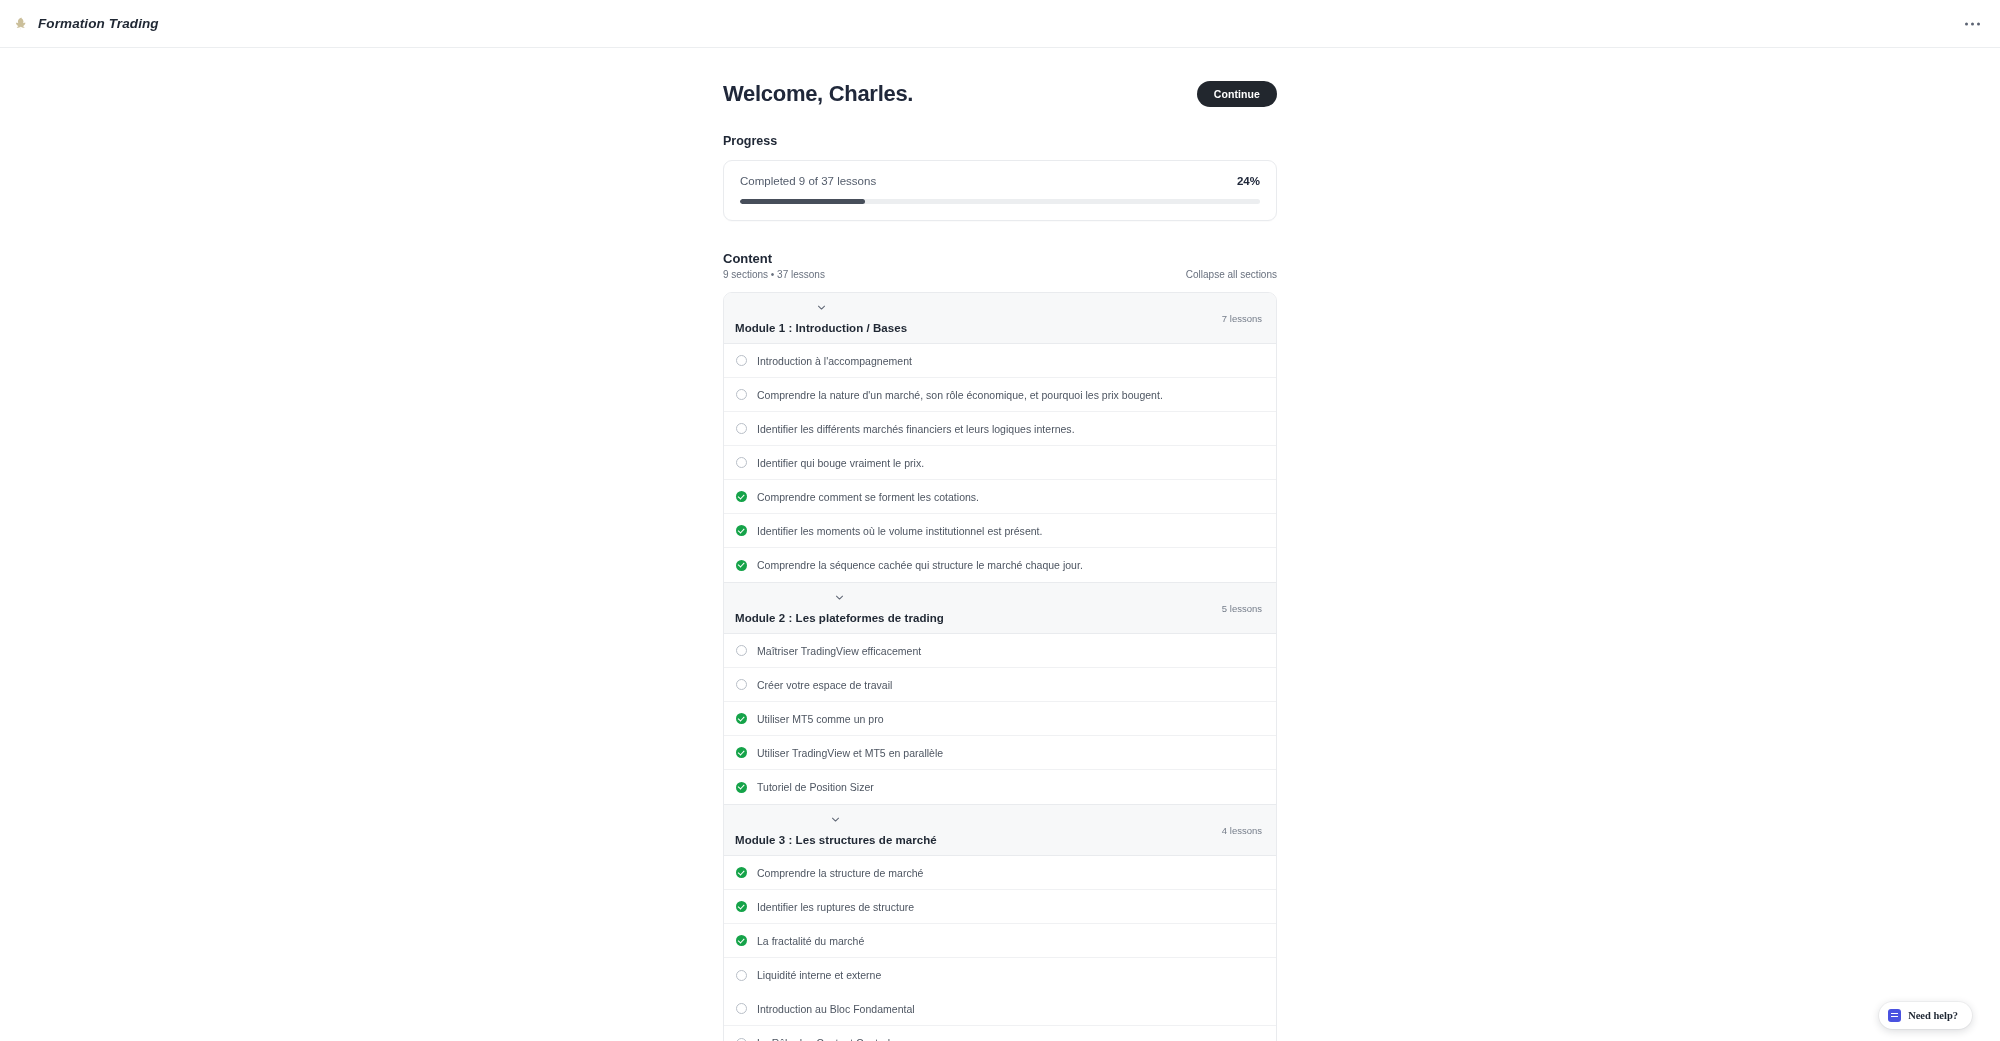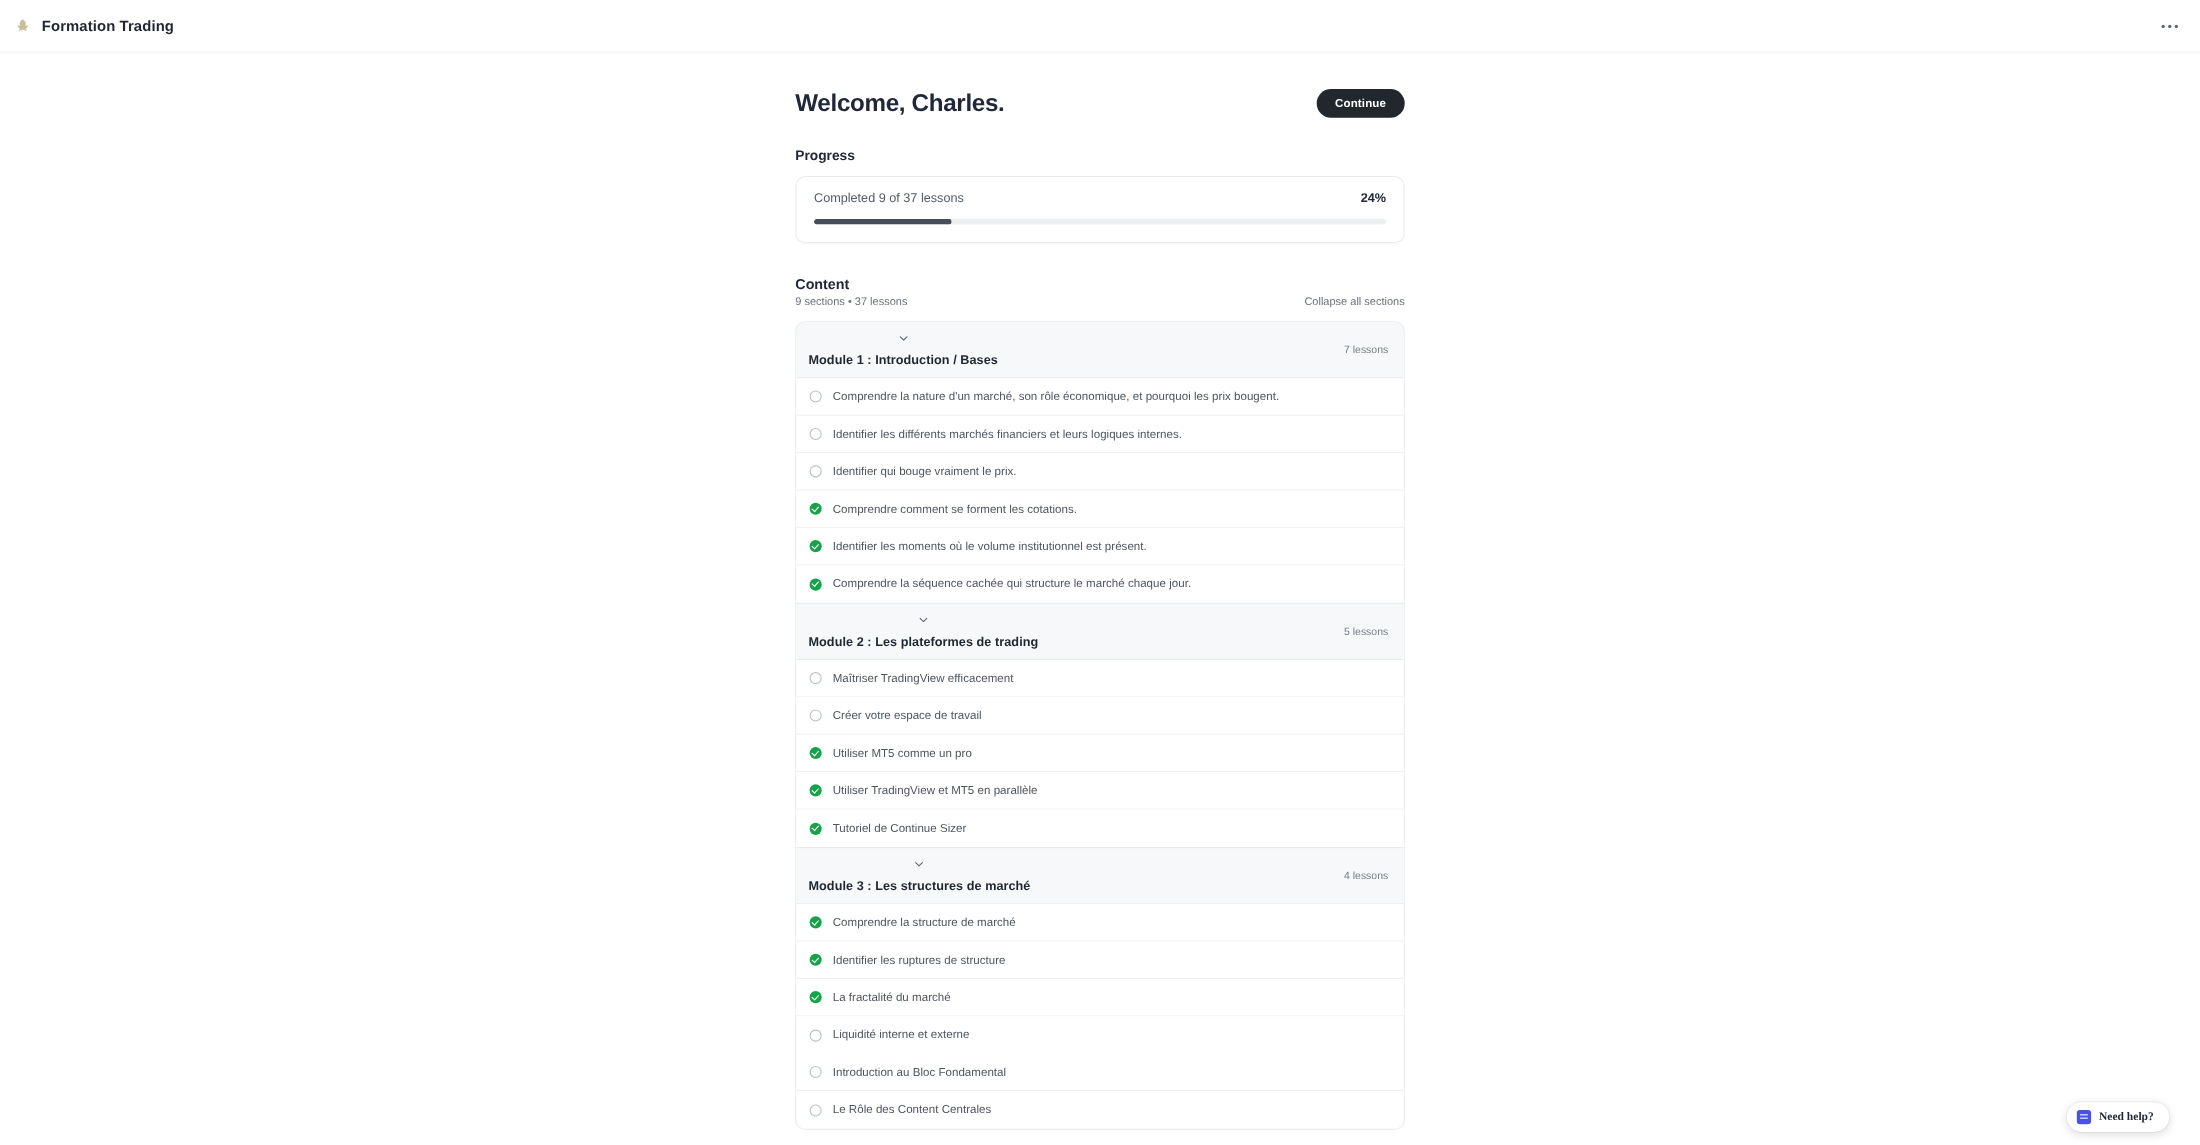--- a/index.html
+++ b/index.html
@@ -14,20 +14,21 @@
 
   
   .topbar {
     position: relative;
     height: 48px;
     background: #ffffff;
     border-bottom: 1px solid #eceef0;
     display: flex;
     align-items: center;
     padding: 0 14px;
+    font-style: italic;
   }
   .brand { display: flex; align-items: center; gap: 10px; }
   .brand-logo {
     width: 14px; height: 14px;
     display: flex; align-items: center; justify-content: center;
     color: #cbbf9a;
     font-size: 13px; line-height: 1;
   }
   .brand-title {
     font-size: 13.5px;
@@ -307,20 +308,24 @@
                 <svg width="11" height="11" viewBox="0 0 16 16" aria-hidden="true">
                   <path d="M3.6 6.1L8 10.3l4.4-4.2" fill="none" stroke="currentColor" stroke-width="1.5" stroke-linecap="round" stroke-linejoin="round"></path>
                 </svg>
               </span>
               <span class="module-title">Module 1 : Introduction / Bases</span>
             </div>
             <span class="module-count">7 lessons</span>
           </div>
           <div class="lesson">
             <span class="lesson-icon todo"></span>
+            <span class="lesson-label">Introduction à l'accompagnement</span>
+          </div>
+          <div class="lesson">
+            <span class="lesson-icon todo"></span>
             <span class="lesson-label">Comprendre la nature d'un marché, son rôle économique, et pourquoi les prix bougent.</span>
           </div>
           <div class="lesson">
             <span class="lesson-icon todo"></span>
             <span class="lesson-label">Identifier les différents marchés financiers et leurs logiques internes.</span>
           </div>
           <div class="lesson">
             <span class="lesson-icon todo"></span>
             <span class="lesson-label">Identifier qui bouge vraiment le prix.</span>
           </div>
@@ -360,21 +365,21 @@
           <div class="lesson">
             <span class="lesson-icon done"></span>
             <span class="lesson-label">Utiliser MT5 comme un pro</span>
           </div>
           <div class="lesson">
             <span class="lesson-icon done"></span>
             <span class="lesson-label">Utiliser TradingView et MT5 en parallèle</span>
           </div>
           <div class="lesson">
             <span class="lesson-icon done"></span>
-            <span class="lesson-label">Tutoriel de Continue Sizer</span>
+            <span class="lesson-label">Tutoriel de Position Sizer</span>
           </div>
         </div>
         <div class="module">
           <div class="module-head">
             <div class="module-head-left">
               <span class="chev">
                 <svg width="11" height="11" viewBox="0 0 16 16" aria-hidden="true">
                   <path d="M3.6 6.1L8 10.3l4.4-4.2" fill="none" stroke="currentColor" stroke-width="1.5" stroke-linecap="round" stroke-linejoin="round"></path>
                 </svg>
               </span>

